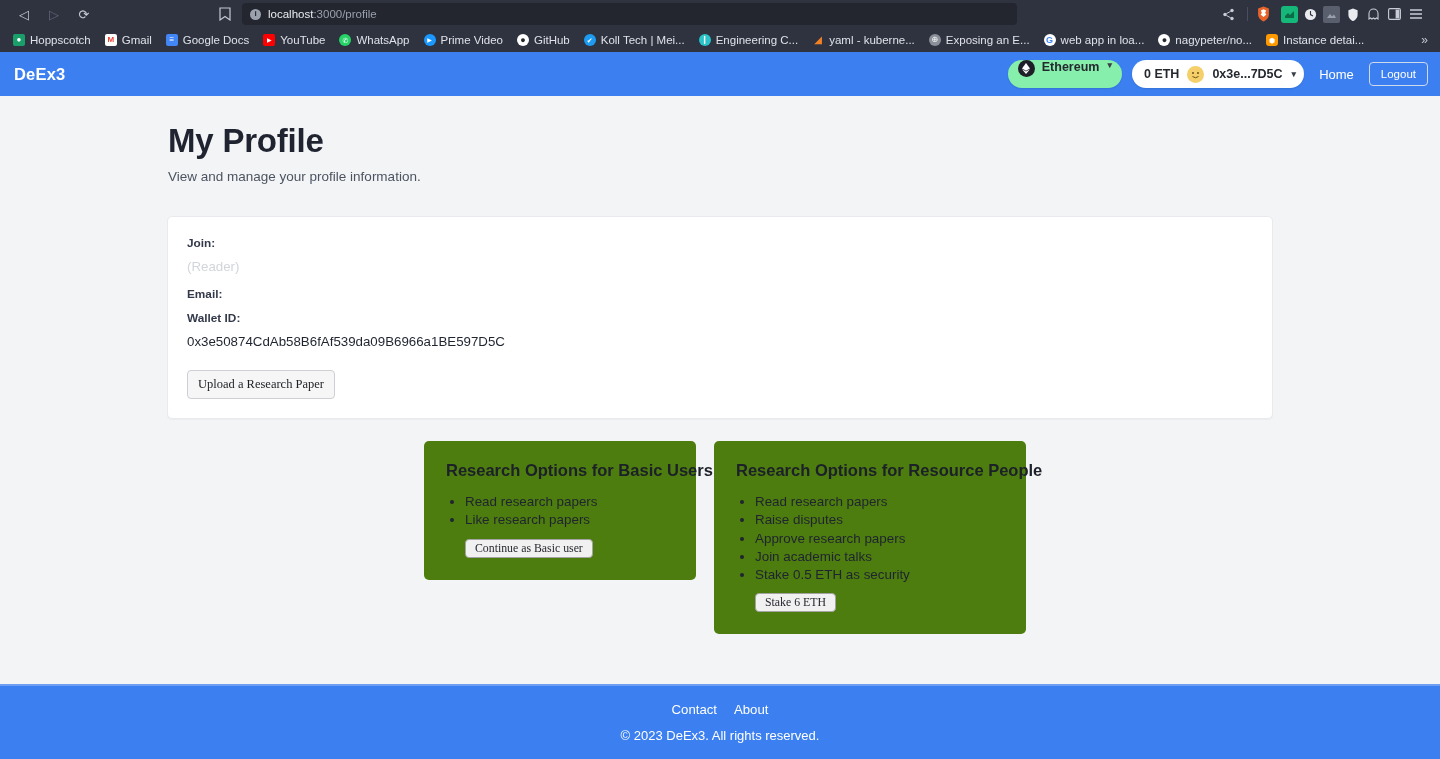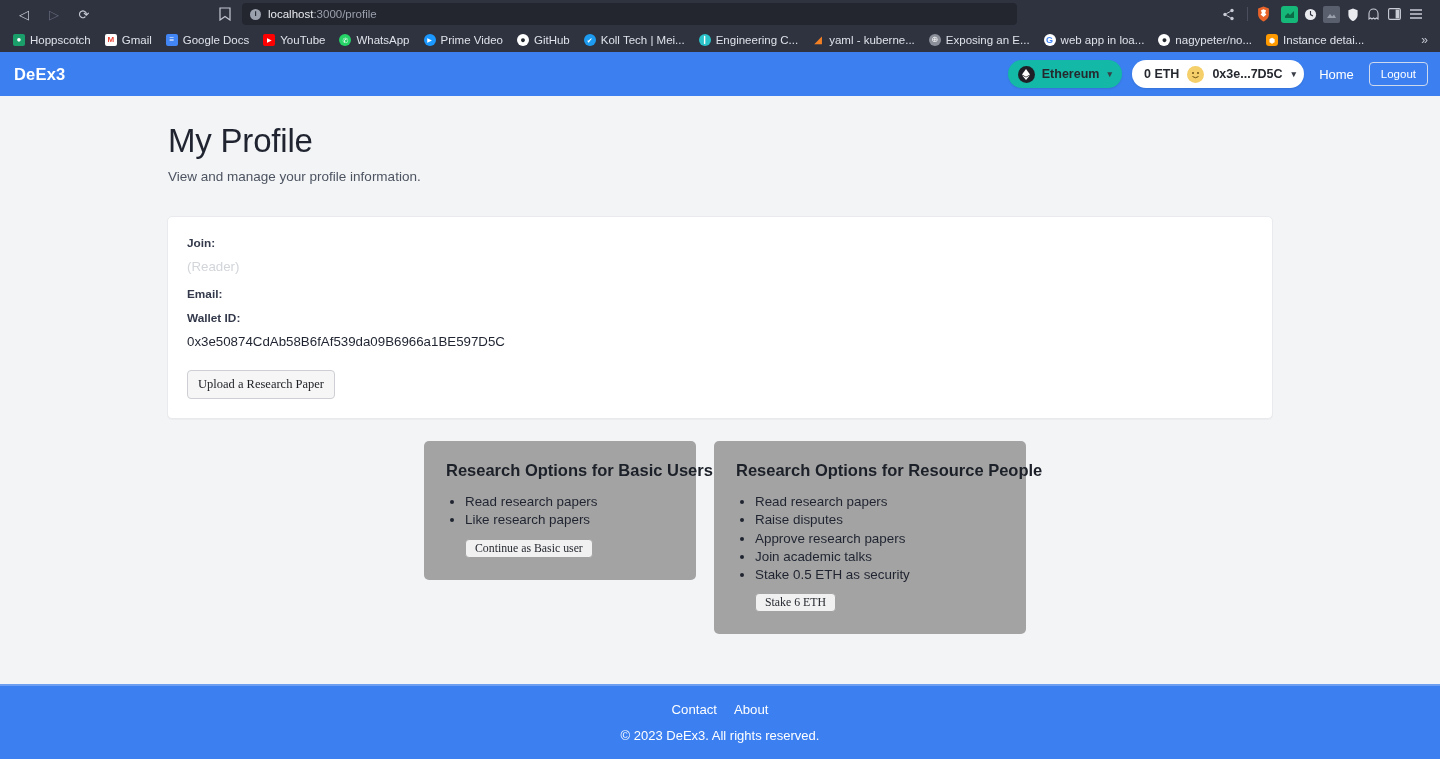--- a/index.html
+++ b/index.html
@@ -160,26 +160,25 @@
     font-weight: bold;
     letter-spacing: 0.2px;
   }
   .header-right {
     margin-left: auto;
     display: flex;
     align-items: center;
     gap: 10px;
   }
   .chip {
-    background: #14b8a6;
+    background: #86efac;
     border-radius: 14px;
     height: 28px;
     display: flex;
-    align-items: center;
-    padding: 6px 10px;
+    padding: 0 10px;
     gap: 7px;
     font-size: 12.5px;
     font-weight: bold;
     color: #25292f;
     box-shadow: 0 1px 2px rgba(0,0,0,0.10);
   }
   .eth-badge {
     width: 17px; height: 17px;
     border-radius: 50%;
     background: #1f1f28;
@@ -236,21 +235,21 @@
     flex: 1 1 auto;
     overflow: hidden;
     position: relative;
   }
 
   .page-head {
     padding: 26px 0 0 168px;
   }
   .page-title {
     font-size: 33px;
-    font-weight: normal;
+    font-weight: bold;
     color: #1f2430;
     letter-spacing: -0.2px;
     line-height: 1.15;
   }
   .page-sub {
     font-size: 13.5px;
     color: #4d5461;
     margin-top: 9px;
   }
 
@@ -291,21 +290,21 @@
   }
 
   .options-row {
     display: flex;
     justify-content: center;
     gap: 0px;
     margin-top: 22px;
     padding-left: 10px;
   }
   .option-card {
-    background: #a3a3a3;
+    background: #4d7c0f;
     border-radius: 5px;
     padding: 20px 22px 22px 22px;
   }
   .option-card.basic { width: 272px; align-self: flex-start; }
   .option-card.resource { width: 312px; margin-left: 18px; align-self: flex-start; }
   .option-title {
     font-size: 16.5px;
     font-weight: bold;
     color: #1c2028;
     margin-bottom: 13px;

